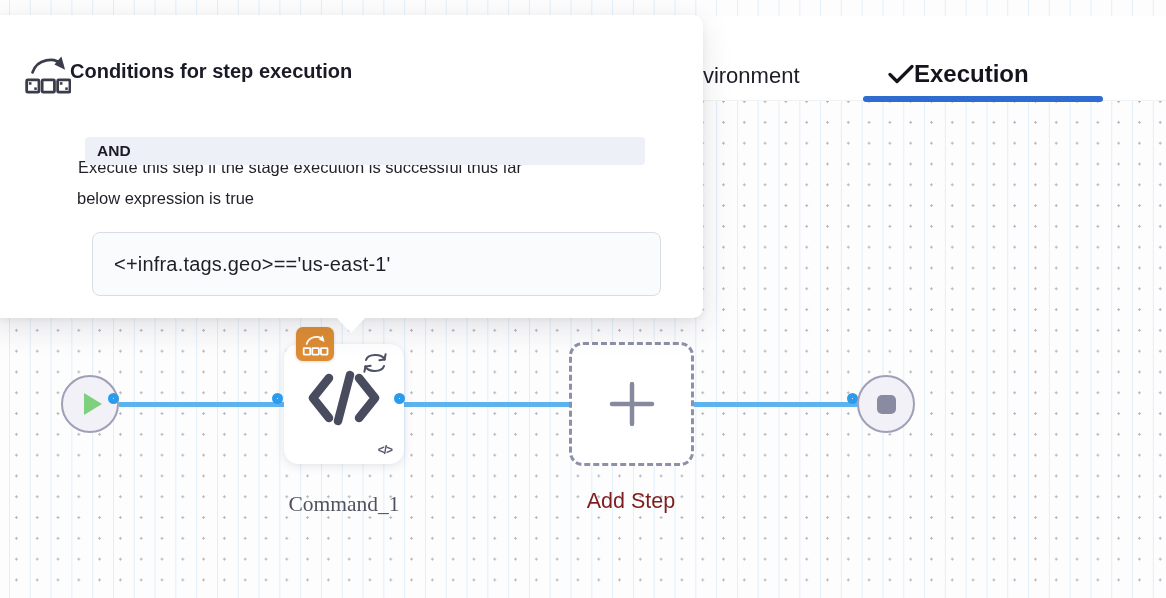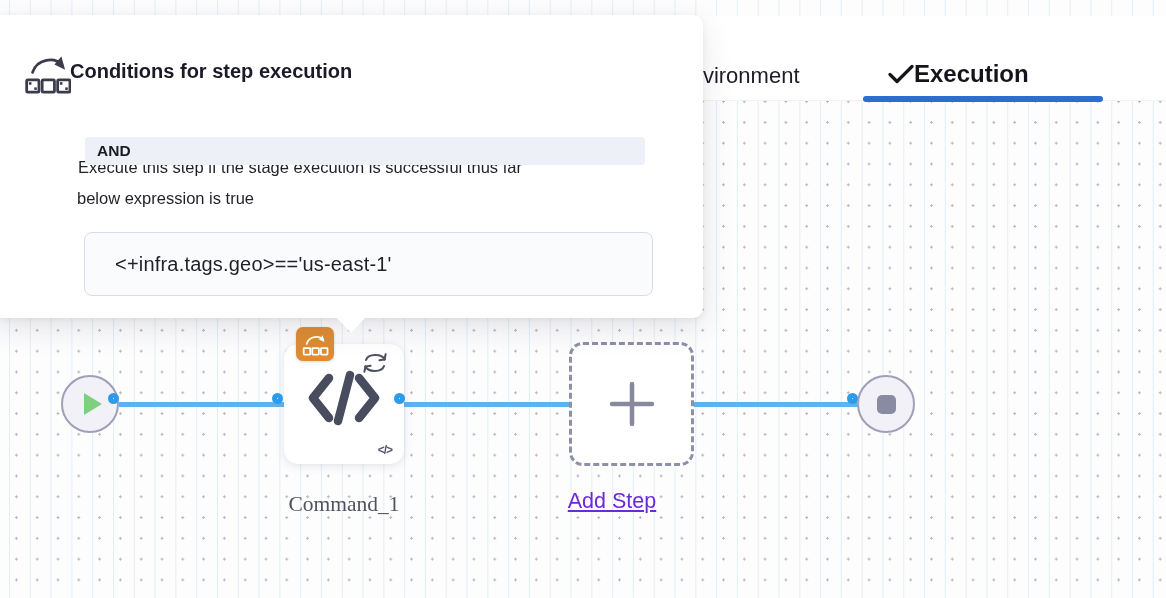--- a/index.html
+++ b/index.html
@@ -83,21 +83,21 @@
     position:absolute; left:569px; top:342px; width:125px; height:124px;
     background:#ffffff; border:3px dashed #8e90a8; border-radius:14px; z-index:2;
     display:flex; align-items:center; justify-content:center; cursor:pointer;
   }
 
   .node-label {
     position:absolute; z-index:2; color:#50525f; font-size:21.5px; white-space:nowrap;
     transform:translateX(-50%);
   }
   .label-command { left:344px; top:492px;font-family:Liberation Serif, serif; }
-  .label-addstep { left:612px; top:489px; color:#6d28d9;text-decoration:underline; }
+  .label-addstep { left:631px; top:489px; color:#7f1d1d; }
 
   
   .popover {
     position:absolute; left:-8px; top:15px; width:711px; height:303px;
     background:#ffffff; border-radius:10px; z-index:10;
     box-shadow:0 10px 30px rgba(40,41,61,0.12), 0 2px 6px rgba(40,41,61,0.06);
   }
   .popover-pointer {
     position:absolute; left:336px; top:317px; width:0; height:0; z-index:10;
     border-left:15px solid transparent; border-right:15px solid transparent;
@@ -112,23 +112,23 @@
   }
   .and-badge {
     position:absolute; left:93px; top:122px; width:560px; height:28px;
     background:#eef0f7; border-radius:4px; display:flex; align-items:center;
     padding-left:12px; font-size:15.5px; font-weight:700; color:#1b1b28;
   }
   .expr-intro {
     position:absolute; left:85px; top:174px; font-size:16.5px; color:#1f2028;text-align:right;
   }
   .expr-box {
-    position:absolute; left:92px; top:217px; width:569px; height:64px;
+    position:absolute; left:100px; top:217px; width:569px; height:64px;
     background:#fafbfd; border:1px solid #d9dbe6; border-radius:8px;
-    display:flex; align-items:center; padding-left:30px;
+    display:flex; align-items:center; padding-left:21px;
     font-size:20px; color:#1f2028; letter-spacing:0.2px;
   }
 
   svg { display:block; }
 </style>
 </head>
 <body>
 
 <div class="connector-line" style="background:#5db3ef"></div>
 

